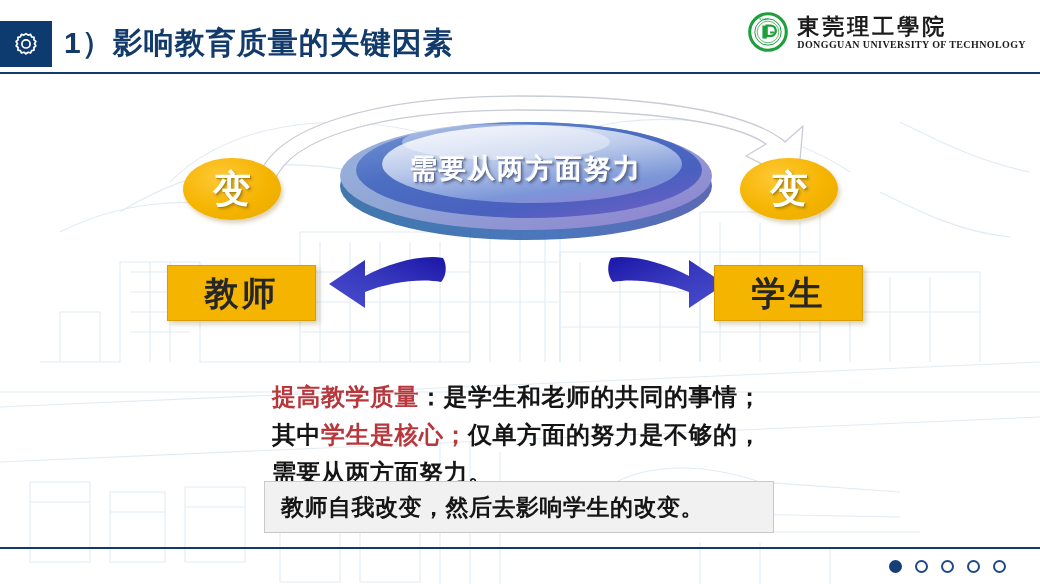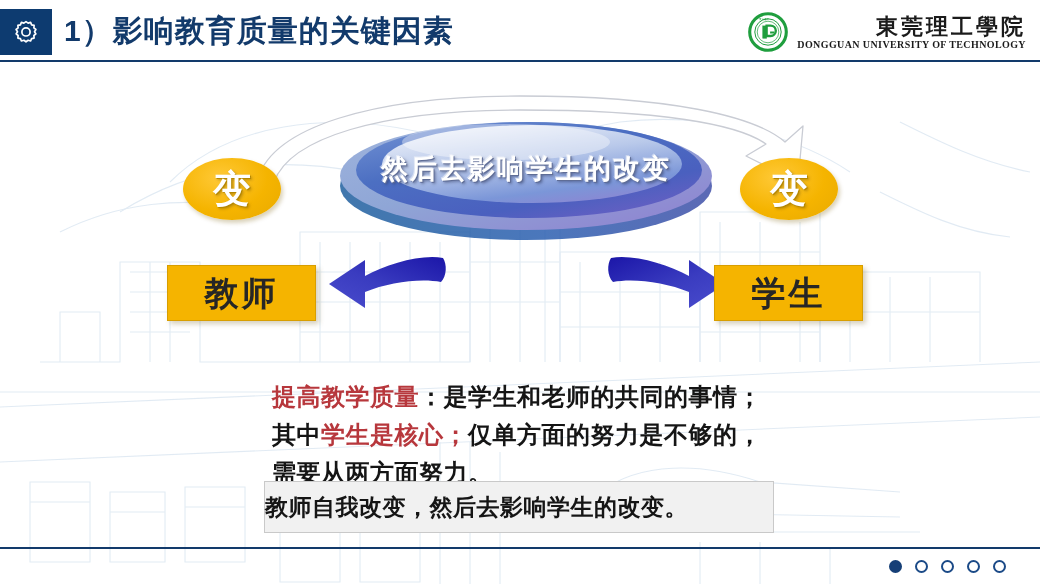--- a/index.html
+++ b/index.html
@@ -23,21 +23,21 @@
     position: absolute;
     left: 0; top: 62px;
     width: 1040px; height: 522px;
     opacity: 0.42;
     pointer-events: none;
   }
 
   
   .header {
     position: absolute;
-    left: 0; top: 0;
+    left: 0; top: 12px;
     width: 944px; height: 61px;
   }
   .header-badge {
     position: absolute;
     left: 0; top: 9px;
     width: 52px; height: 46px;
     background: #0d3b70;
     display: flex;
     align-items: center;
     justify-content: center;
@@ -65,21 +65,21 @@
     right: 14px; top: 9px;
     height: 46px;
     display: flex;
     align-items: center;
     gap: 9px;
   }
   .logo-mark { flex: 0 0 auto; }
   .logo-text {
     display: flex;
     flex-direction: column;
-    align-items: flex-end;
+    align-items: flex-start;
     justify-content: center;
   }
   .logo-cn {
     font-family: "Liberation Serif", "DejaVu Serif", serif;
     font-size: 22px;
     font-weight: bold;
     color: #1b1b1b;
     letter-spacing: 3px;
     line-height: 25px;
     white-space: nowrap;
@@ -187,20 +187,21 @@
 
   .callout {
     position: absolute;
     left: 264px; top: 481px;
     width: 510px; height: 52px;
     background: #f1f1f1;
     border: 1px solid #c9c9c9;
     box-sizing: border-box;
     display: flex;
     align-items: center;
+    padding-left: 16px;
   }
   .callout span {
     font-size: 23px;
     font-weight: bold;
     color: #151515;
     letter-spacing: 0.5px;
     line-height: 1;
   }
 
   
@@ -348,21 +349,21 @@
         <ellipse cx="190" cy="82" rx="186" ry="54" fill="url(#edgeGrad)" opacity="0.85"></ellipse>
 
         <ellipse cx="190" cy="72" rx="186" ry="54" fill="url(#rimGrad)"></ellipse>
 
         <ellipse cx="193" cy="66" rx="173" ry="48" fill="url(#midGrad)"></ellipse>
 
         <ellipse cx="196" cy="60" rx="150" ry="39" fill="url(#innerGrad)"></ellipse>
 
         <ellipse cx="170" cy="38" rx="104" ry="18" fill="#ffffff" opacity="0.38"></ellipse>
       </svg>
-      <div class="disc-label">然后去影响学生的改变</div>
+      <div class="disc-label">需要从两方面努力</div>
     </div>
 
     <div class="oval-badge oval-left">
       <span>变</span>
     </div>
     <div class="oval-badge oval-right">
       <span>变</span>
     </div>
 
     <svg class="curve-arrow curve-arrow-left" width="122" height="62" viewBox="0 0 122 62">

